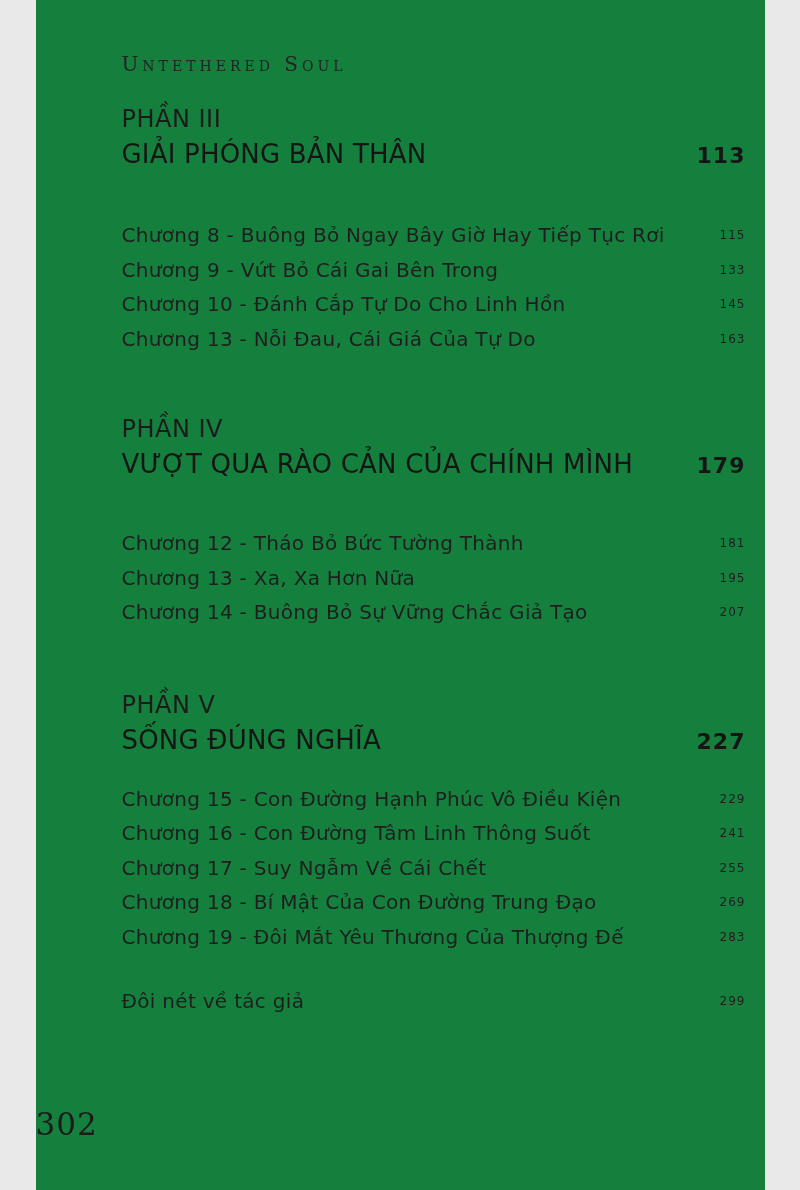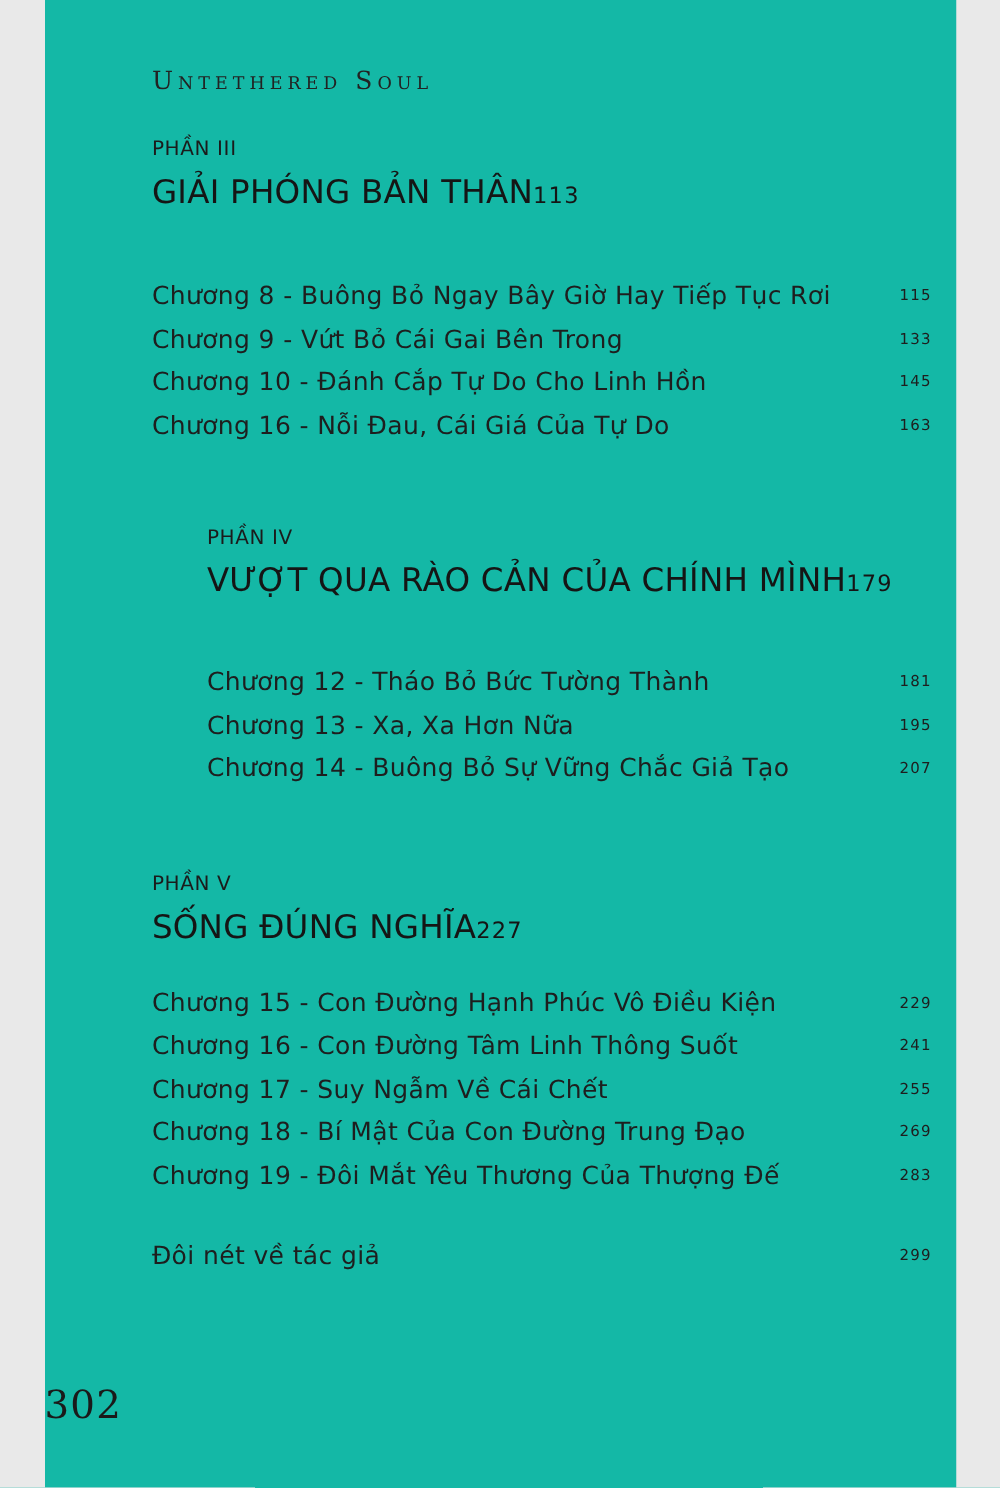--- a/index.html
+++ b/index.html
@@ -1,21 +1,21 @@
 <!DOCTYPE html>
 <html><head>
 <meta charset="utf-8">
 <style>
   html, body { margin: 0; padding: 0; background: #e9e9e9; }
   .page {
     position: relative;
     width: 729px;
     height: 1190px;
     margin: 0 auto;
-    background: #14b8a6;
+    background: #15803d;
     color: #1e1e1e;
     font-family: "DejaVu Sans", sans-serif;
     overflow: hidden;
   }
   .running-header {
     position: absolute;
     left: 86px;
     top: 52px;
     font-family: "DejaVu Serif", "Liberation Serif", serif;
     font-variant: small-caps;
@@ -23,41 +23,42 @@
     letter-spacing: 4px;
     color: #222;
   }
   .content {
     position: absolute;
     left: 86px;
     top: 106px;
     width: 624px;
   }
   .part-label {
-    font-size: 16px;
+    font-size: 24px;
     line-height: 26px;
     letter-spacing: 0.5px;
     color: #1b1b1b;
   }
   .title-row {
     display: flex;
-    justify-content: flex-start;
+    justify-content: space-between;
     align-items: baseline;
     margin-top: 4px;
     font-size: 26px;
     line-height: 36px;
     letter-spacing: 0.2px;
     color: #151515;
   }
   .title-row .pagenum {
-    font-size: 18px;
+    font-size: 22px;
     letter-spacing: 1px;
+    font-weight: bold;
   }
   .chapters { margin-top: 44px; }
-  .sec-iv { margin-top: 60px; margin-left: 44px; }
+  .sec-iv { margin-top: 60px; }
   .sec-v  { margin-top: 62px; }
   .chapters.c4 { margin-top: 42px; }
   .chapters.c5 { margin-top: 22px; }
   .trow {
     display: flex;
     justify-content: space-between;
     align-items: flex-end;
     font-size: 20px;
     line-height: 34.5px;
     letter-spacing: 0.3px;
@@ -113,21 +114,21 @@
         </div>
         <div class="trow">
           <span>Chương 9 - Vứt Bỏ Cái Gai Bên Trong</span>
           <span class="pagenum">133</span>
         </div>
         <div class="trow">
           <span>Chương 10 - Đánh Cắp Tự Do Cho Linh Hồn</span>
           <span class="pagenum">145</span>
         </div>
         <div class="trow">
-          <span>Chương 16 - Nỗi Đau, Cái Giá Của Tự Do</span>
+          <span>Chương 13 - Nỗi Đau, Cái Giá Của Tự Do</span>
           <span class="pagenum">163</span>
         </div>
       </div>
     </section>
 
     <section class="sec-iv">
       <div class="part-label">PHẦN IV</div>
       <div class="title-row">
         <span class="title">VƯỢT QUA RÀO CẢN CỦA CHÍNH MÌNH</span>
         <span class="pagenum">179</span>

